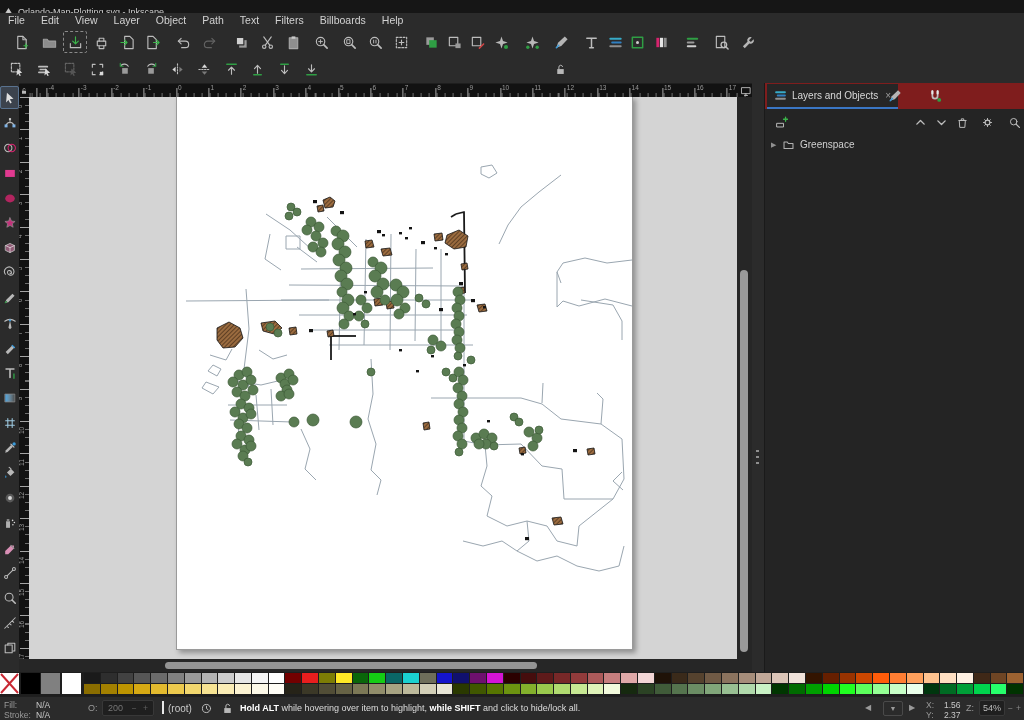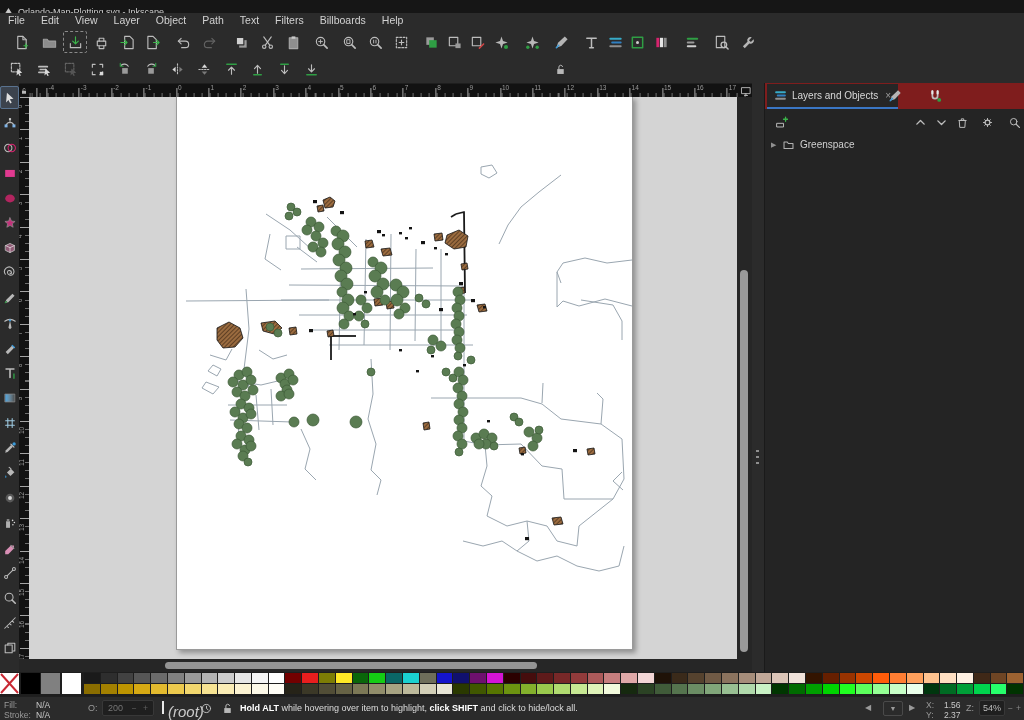--- a/index.html
+++ b/index.html
@@ -86,21 +86,21 @@
   .sw{position:absolute;width:15.8px;height:10px;}
   
   #statusbar{left:0;top:696px;width:1024px;height:24px;background:#2b2b2b;border-top:1px solid #1f1f1f;font-size:8.5px;}
   .slab{position:absolute;color:#9a9a9a;}
   .sval{position:absolute;color:#c9c9c9;}
   #opacbox{position:absolute;left:102px;top:3px;width:52px;height:16px;background:#1f1f1f;border:1px solid #383838;
       border-radius:2px;display:flex;align-items:center;box-sizing:border-box;}
   #opacbox .val{flex:1;padding-left:5px;color:#757575;font-size:9px;}
   #opacbox .step{color:#616161;padding-right:3px;letter-spacing:2px;}
   #caret{position:absolute;left:162px;top:4px;width:1.5px;height:13px;background:#e8e8e8;}
-  #rootlab{position:absolute;left:168px;top:6px;font-style:italic;font-size:15px;color:#c9c9c9;}
+  #rootlab{position:absolute;left:168px;top:6px;font-size:10px;color:#c9c9c9;}
   #hint{position:absolute;left:240px;top:6px;font-size:9px;color:#dddddd;white-space:nowrap;}
   #hint b{color:#ffffff;}
   .navarrow{position:absolute;top:6px;font-size:8px;color:#9a9a9a;}
   #palmenu{position:absolute;left:883px;top:4px;width:20px;height:15px;border:1px solid #4a4a4a;border-radius:2px;
       display:flex;align-items:center;justify-content:center;color:#9a9a9a;font-size:7px;box-sizing:border-box;}
   #zoombox{position:absolute;left:979px;top:3px;width:26px;height:16px;background:#1f1f1f;border:1px solid #383838;
       border-radius:2px;display:flex;align-items:center;justify-content:center;color:#bdbdbd;font-size:9px;box-sizing:border-box;}
 </style>
 </head>
 <body>
@@ -1109,21 +1109,21 @@
           <circle cx="8" cy="8" r="5"></circle>
           <path d="M8 5.2V8l2 1.6"></path>
         </svg>
       </span>
     <span class="ic" style="position:absolute;left:221px;top:5px;width:13px;height:13px" id="sb-lock">
         <svg class="ic" style="width:13px;height:13px" viewBox="0 0 16 16" fill="none" stroke="#bdbdbd" stroke-width="1.2" stroke-linecap="round" stroke-linejoin="round">
           <rect x="4" y="7.5" width="8" height="6" fill="#b8b8b8" stroke="none"></rect>
           <path d="M6 7.5V5a2.3 2.3 0 0 1 4.5-.6"></path>
         </svg>
       </span>
-    <span id="hint"><b>Hold ALT</b><span> while hovering over item to highlight, </span><b>click SHIFT</b><span> and click to hide/lock all.</span></span>
+    <span id="hint"><b>Hold ALT</b><span> while hovering over item to highlight, </span><b>while SHIFT</b><span> and click to hide/lock all.</span></span>
     <span class="navarrow" style="left:865px">◀</span>
     <div id="palmenu">
         <span>▼</span>
       </div>
     <span class="navarrow" style="left:909px">▶</span>
     <span class="slab" style="left:926px;top:3px">X:</span>
     <span class="sval" style="left:944px;top:3px">1.56</span>
     <span class="slab" style="left:926px;top:13px">Y:</span>
     <span class="sval" style="left:944px;top:13px">2.37</span>
     <span class="slab" style="left:966px;top:6px;font-size:9px">Z:</span>

